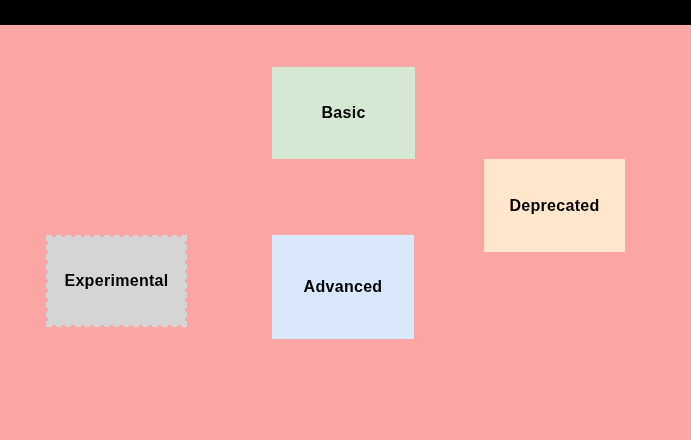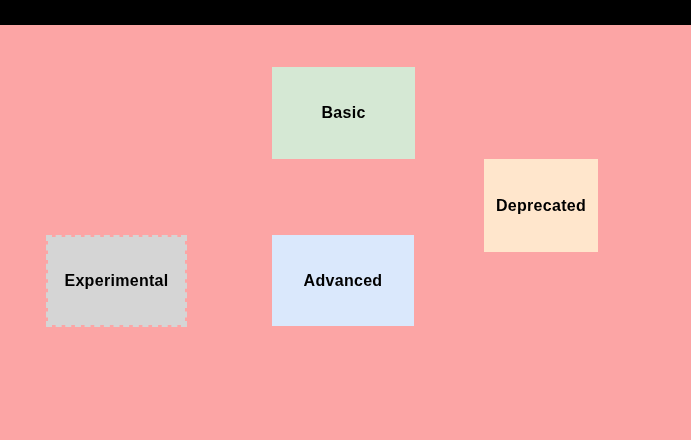--- a/index.html
+++ b/index.html
@@ -30,22 +30,22 @@
     letter-spacing: 0.3px;
   }
 </style>
 </head>
 <body>
 
 <div id="canvas" style="background: #fca5a5; margin-top: 25px;">
   <div class="node" style="left: 272px; top: 42px; width: 143px; height: 92px; background: rgb(213, 232, 212); color: rgb(0, 0, 0);">
     <span class="label">Basic</span>
   </div>
-  <div class="node" style="left: 484px; top: 134px; width: 114px; height: 93px; background: rgb(255, 230, 204); color: rgb(0, 0, 0);">
+  <div class="node" style="left: 484px; top: 134px; width: 141px; height: 93px; background: rgb(255, 230, 204); color: rgb(0, 0, 0);">
     <span class="label">Deprecated</span>
   </div>
   <div class="node" style="left: 46px; top: 210px; width: 141px; height: 92px; background: padding-box rgb(213, 213, 213); color: rgb(0, 0, 0); border: 2px dashed rgb(213, 213, 213); text-align: right;">
     <span class="label">Experimental</span>
   </div>
-  <div class="node" style="left: 272px; top: 210px; width: 142px; height: 91px; background: rgb(218, 232, 252); color: rgb(0, 0, 0);">
+  <div class="node" style="left: 272px; top: 210px; width: 142px; height: 104px; background: rgb(218, 232, 252); color: rgb(0, 0, 0);">
     <span class="label">Advanced</span>
   </div>
 </div>
 
 </body></html>

